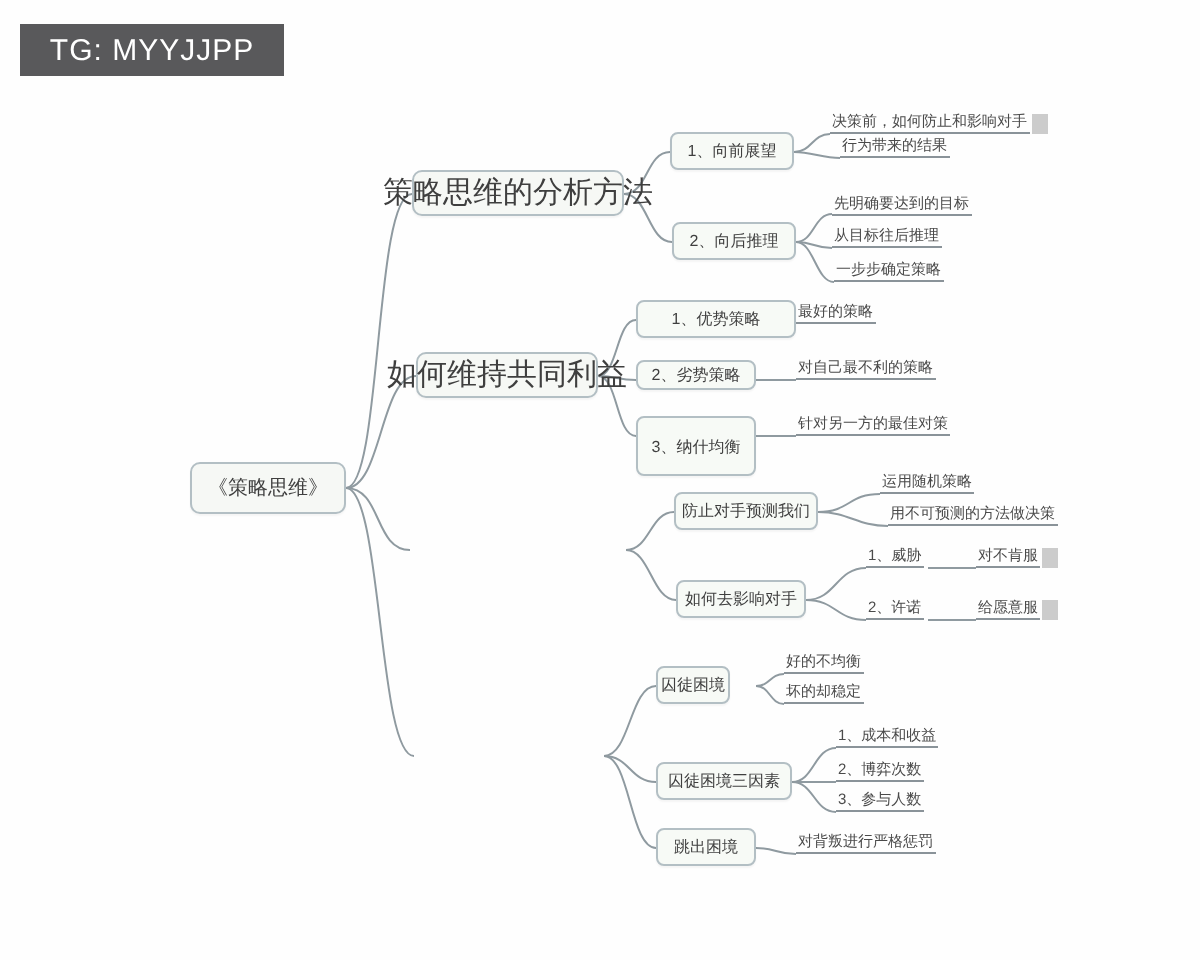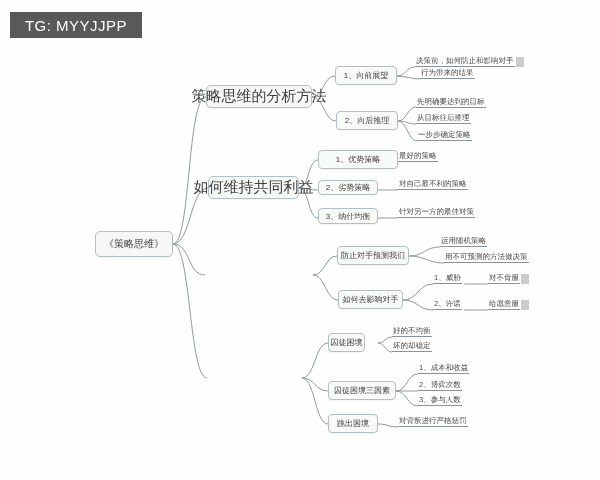--- a/index.html
+++ b/index.html
@@ -96,21 +96,21 @@
 
   <div class="node n-l1" style="left:208px;top:176px;width:91px;height:23px;">如何维持共同利益</div>
   <div class="node n-l2" style="left:318px;top:150px;width:80px;height:19px;">1、优势策略</div>
   <div class="leaf" style="left:398px;top:151px;">
     <span class="t">最好的策略</span>
   </div>
   <div class="node n-l2" style="left:318px;top:180px;width:60px;height:15px;">2、劣势策略</div>
   <div class="leaf" style="left:398px;top:179px;">
     <span class="t">对自己最不利的策略</span>
   </div>
-  <div class="node n-l2" style="left:318px;top:208px;width:60px;height:16px;">3、纳什均衡</div>
+  <div class="node n-l2" style="left:318px;top:208px;width:60px;height:30px;">3、纳什均衡</div>
   <div class="leaf" style="left:398px;top:207px;">
     <span class="t">针对另一方的最佳对策</span>
   </div>
 
   <div class="node n-l2" style="left:337px;top:246px;width:72px;height:19px;">防止对手预测我们</div>
   <div class="leaf" style="left:440px;top:236px;">
     <span class="t">运用随机策略</span>
   </div>
   <div class="leaf" style="left:444px;top:252px;">
     <span class="t">用不可预测的方法做决策</span>

